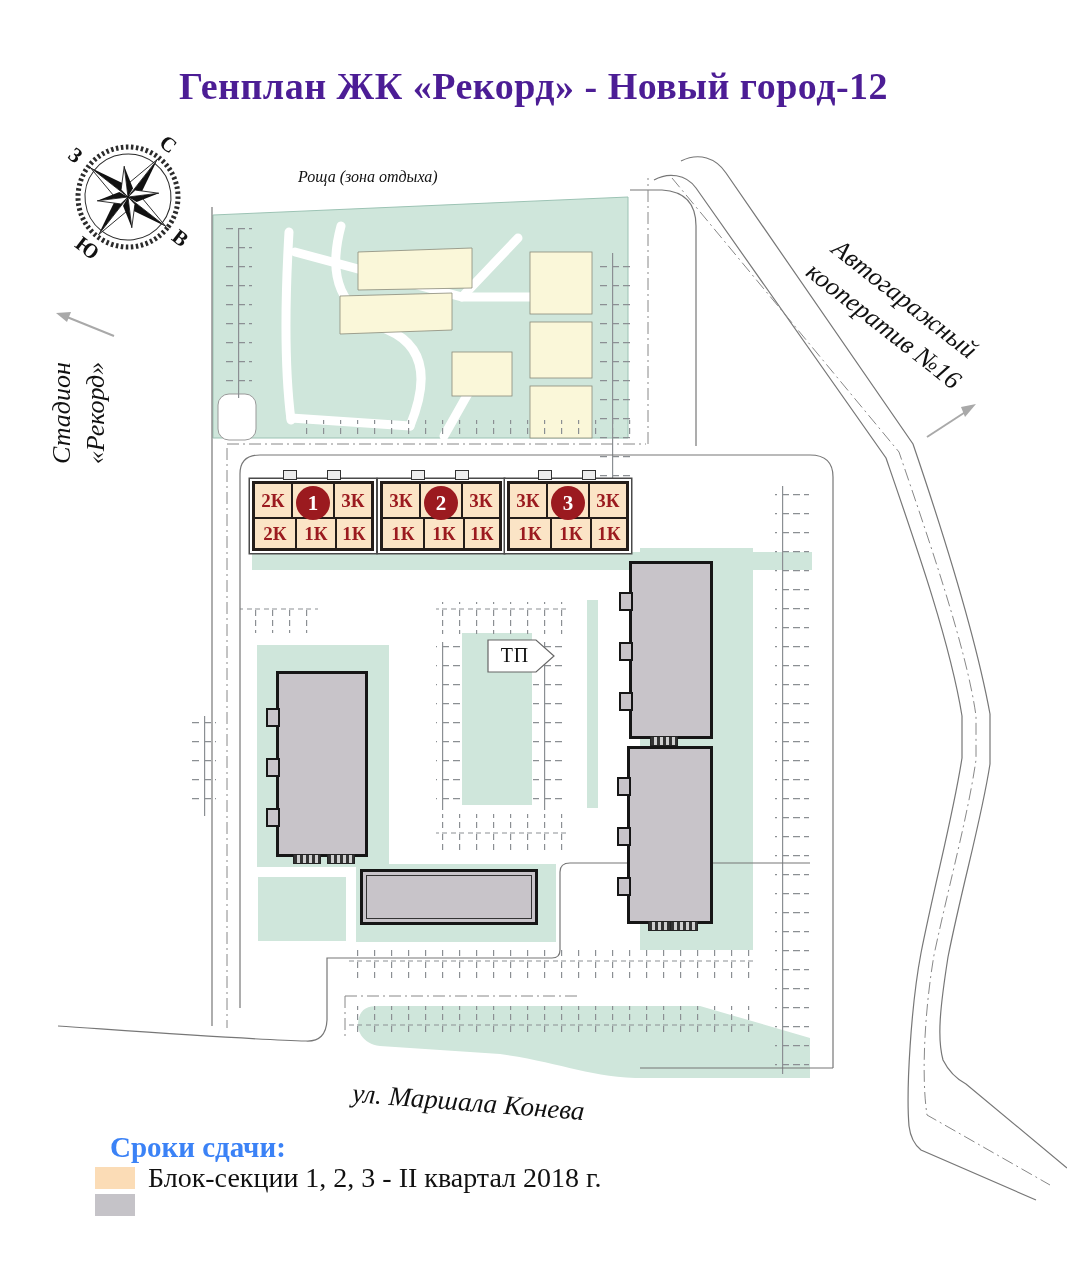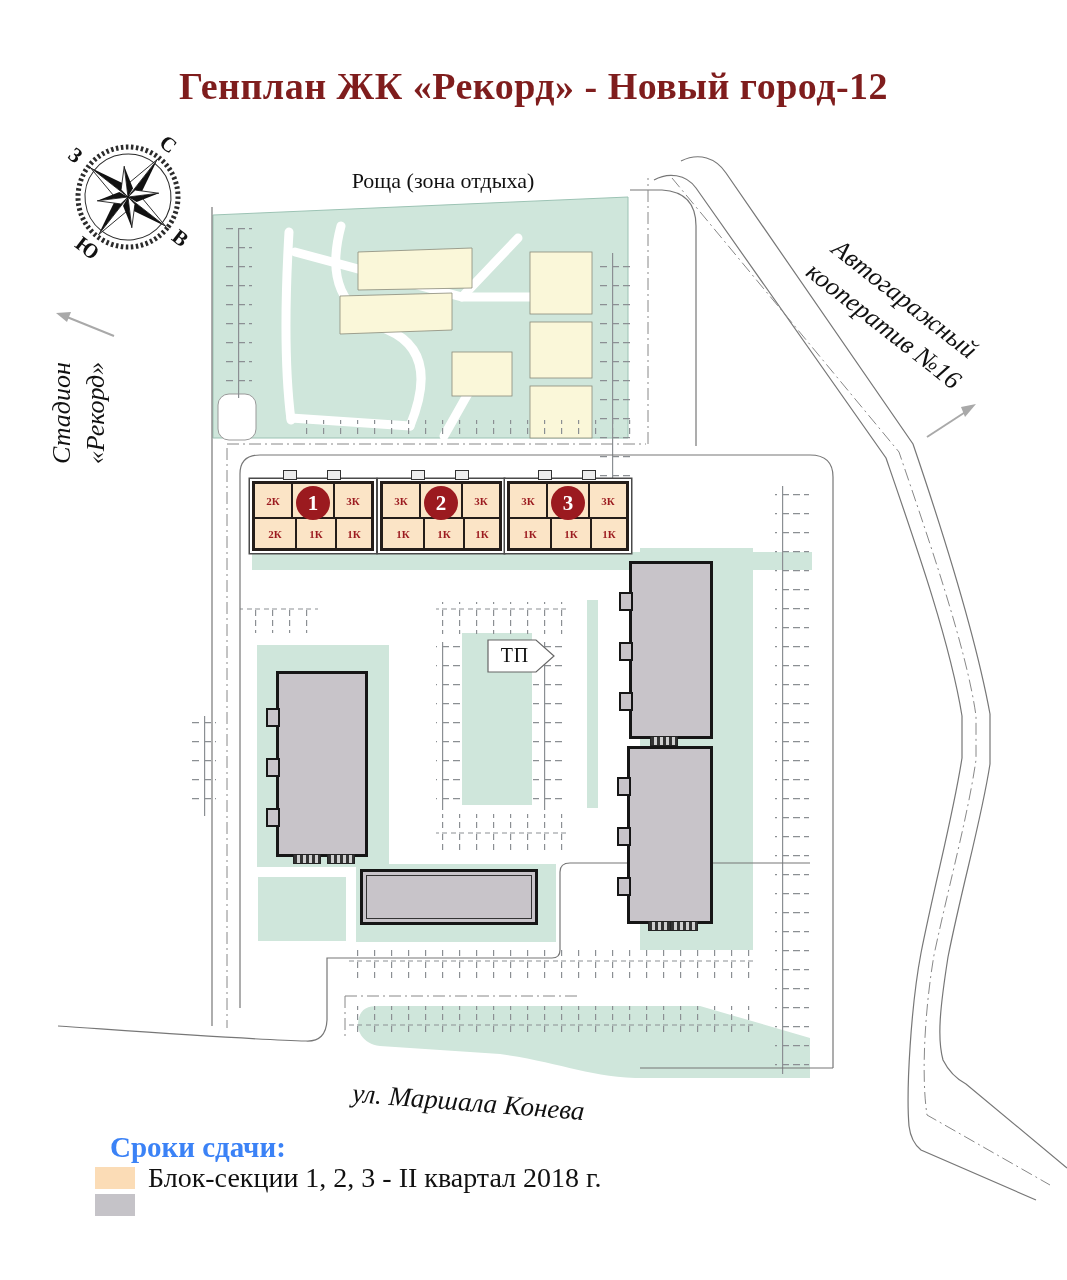--- a/index.html
+++ b/index.html
@@ -1,44 +1,44 @@
 <!DOCTYPE html>
 <html><head>
 <meta charset="utf-8">
 <style>
   html,body{margin:0;padding:0;width:1067px;height:1280px;background:#fff;overflow:hidden}
   body{position:relative;font-family:"Liberation Serif","DejaVu Serif",serif;color:#111}
   .abs{position:absolute}
   svg{position:absolute;left:0;top:0}
 
   #title{top:64px;left:0;width:1067px;text-align:center;font-size:38px;font-weight:bold;
-         color:#7f1d1d;letter-spacing:.5px}
-
-  #park-label{top:168px;left:298px;width:290px;text-align:center;font-size:22px}
+         color:#4c1d95;letter-spacing:.5px}
+
+  #park-label{top:168px;left:298px;width:290px;font-style:italic;font-size:16px}
 
   #stadium-label{left:12px;top:378px;width:135px;height:70px;transform:rotate(-90deg);
     font-style:italic;font-size:26px;text-align:center;line-height:1.3}
   #garage-label{left:772px;top:278px;width:240px;height:74px;transform:rotate(38deg);
     font-style:italic;font-size:26px;text-align:center;line-height:1.3}
   #street-label{left:352px;top:1088px;width:260px;font-style:italic;font-size:27px;
     transform:rotate(4.5deg)}
   #tp-label{left:492px;top:644px;width:46px;text-align:center;font-size:20px;letter-spacing:1px}
 
   .cdir{position:absolute;font-weight:bold;font-size:21px;width:24px;text-align:center;
         transform:rotate(38deg)}
   #c-n{left:156px;top:132px} #c-e{left:168px;top:226px}
   #c-s{left:75px;top:236px}  #c-w{left:63px;top:143px}
 
   
   .block{position:absolute;width:116px;height:64px;background:#fbe4c6;border:3px solid #241d1a;
          box-shadow:0 0 0 2px #fff,0 0 0 3.5px #4a4a4a}
   .row-top{height:33px;border-bottom:2px solid #241d1a;display:flex}
   .row-bottom{height:29px;display:flex}
   .cell{display:flex;align-items:center;justify-content:center;font-weight:bold;
-        font-size:11px;color:#9b1a1f}
+        font-size:19px;color:#9b1a1f}
   .row-top .c1{flex:0 0 36px;border-right:2px solid #241d1a}
   .row-top .c2{flex:1}
   .row-top .c3{flex:0 0 36px;border-left:2px solid #241d1a}
   .row-bottom .c1{flex:0 0 40px;border-right:2px solid #241d1a}
   .row-bottom .c2{flex:1;border-right:2px solid #241d1a}
   .row-bottom .c3{flex:0 0 34px}
   .bnum{position:absolute;left:50%;top:19px;transform:translate(-50%,-50%);width:34px;height:34px;
         border-radius:50%;background:#9b1a1f;color:#fff;display:flex;align-items:center;
         justify-content:center;font-size:21px;font-weight:bold;z-index:2}
   .stub{position:absolute;width:12px;height:8px;background:#ececec;border:1.5px solid #333;top:-14px}

